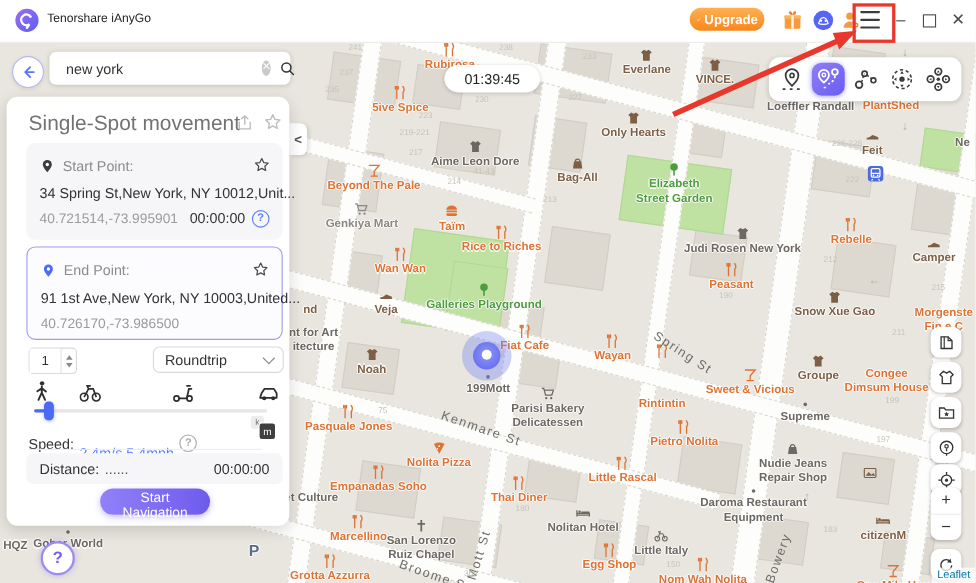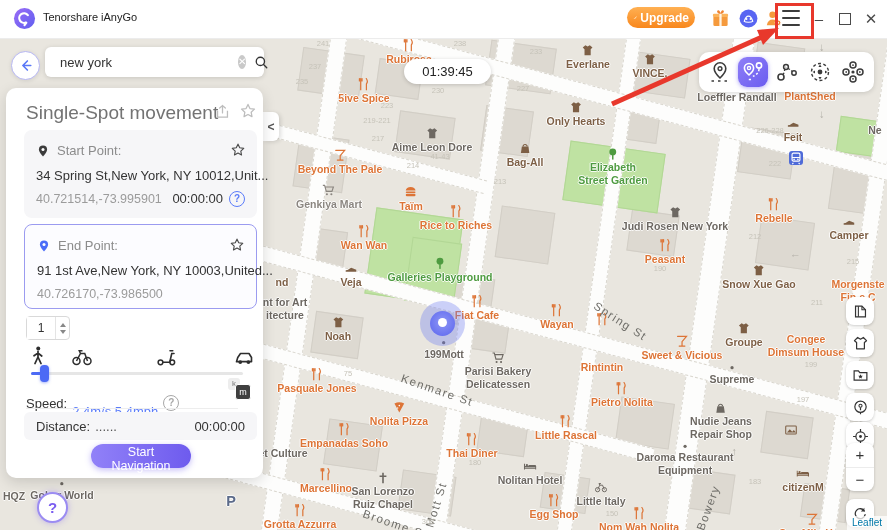--- a/index.html
+++ b/index.html
@@ -716,20 +716,24 @@
     <div class="ptcoord">40.726170,-73.986500</div>
   </div>
 
   <div id="stepper">
     <input value="1" style="">
     <div class="spin">
         <span class="tri-up"></span>
         <span class="tri-dn"></span>
       </div>
   </div>
+  <div id="trip-select">
+    <span>Roundtrip</span>
+      <span class="chev"></span>
+  </div>
 
   <svg class="veh" style="left:22px" viewBox="0 0 16 16">
       <use href="#v-walk"></use>
     </svg>
   <svg class="veh" style="left:66px" viewBox="0 0 16 16">
       <use href="#v-bike"></use>
     </svg>
   <svg class="veh" style="left:150px" viewBox="0 0 16 16">
       <use href="#v-scooter"></use>
     </svg>

